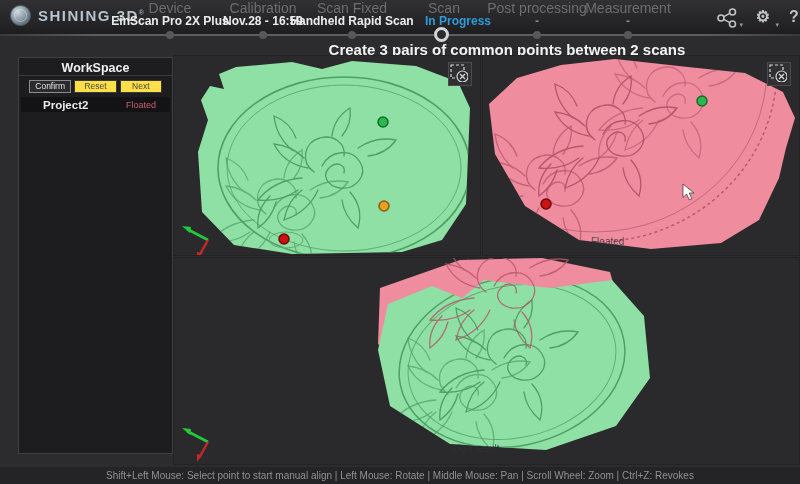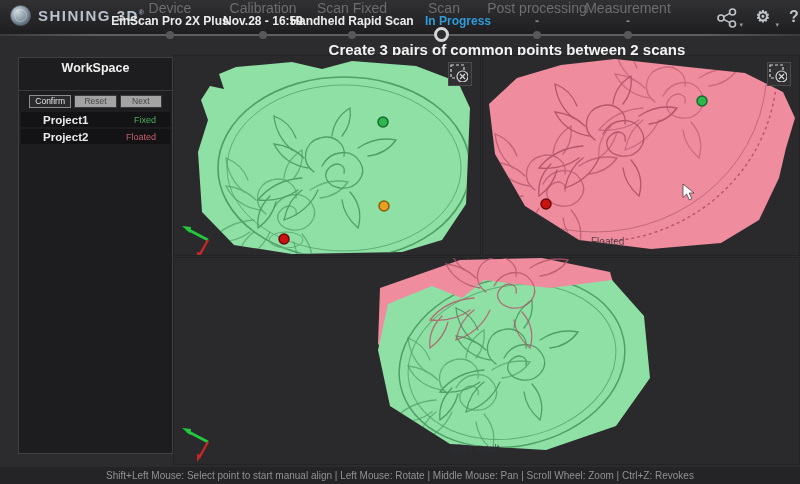--- a/index.html
+++ b/index.html
@@ -34,26 +34,26 @@
   .pring{position:absolute;width:15px;height:15px;border-radius:50%;border:3px solid #d4d4d6;
          background:#2c2c2e;top:27px;margin-left:-10px;}
 
   
   #hint{position:absolute;left:507px;top:41px;transform:translateX(-50%);
         font-size:15px;font-weight:bold;color:#f2f2f2;white-space:nowrap;}
 
   
   #panel{position:absolute;left:18px;top:57px;width:155px;height:397px;
          background:#1d1d1f;border:1px solid #404042;}
-  #panel h3{margin:0;height:33px;line-height:21px;text-align:center;color:#f0f0f0;
+  #panel h3{margin:0;height:18px;line-height:21px;text-align:center;color:#f0f0f0;
             font-size:12.5px;border-bottom:1px solid #3a3a3c;}
   #panelbtns{display:flex;gap:3px;padding:4px 10px;}
   .pbtn{flex:1;height:13px;font-size:8.5px;line-height:11px;text-align:center;
         border:1px solid #8c8c8e;background:#2b2b2d;color:#e2e2e2;cursor:pointer;}
-  .pbtn.disabled{border-color:#39393b;color:#474749;background:#a3a3a3;cursor:default;}
+  .pbtn.disabled{border-color:#39393b;color:#474749;background:#fde047;cursor:default;}
   .prow{height:15px;margin:0 2px 2px 2px;background:#131315;display:flex;align-items:center;cursor:pointer;}
   .prow .pname{font-size:11.5px;font-weight:bold;color:#eaeaea;padding-left:22px;flex:1;}
   .prow .pstat{font-size:9px;padding-right:14px;}
   .st-fixed{color:#4cae5f;}
   .st-floated{color:#c95f6e;}
 
   
   .vp{position:absolute;background:#2a2a2c;border:1px solid #232325;}
   #vp-fixed{left:173px;top:55px;width:308px;height:201px;}
   #vp-floated{left:482px;top:55px;width:318px;height:201px;}
@@ -166,24 +166,20 @@
   <div class="pdot" style="left:628px"></div>
 
   <div id="hint">Create 3 pairs of common points between 2 scans</div>
 
   <div id="panel">
     <h3>WorkSpace</h3>
     <div id="panelbtns">
       <div class="pbtn">Confirm</div>
       <div class="pbtn disabled">Reset</div>
       <div class="pbtn disabled">Next</div>
-    </div>
-    <div class="prow">
-      <span class="pname">Project1</span>
-      <span class="pstat st-fixed">Fixed</span>
     </div>
     <div class="prow">
       <span class="pname">Project2</span>
       <span class="pstat st-floated">Floated</span>
     </div>
   </div>
 
   <div class="vp" id="vp-fixed">
     <svg width="306" height="199" viewBox="0 0 306 199">
       <defs>

